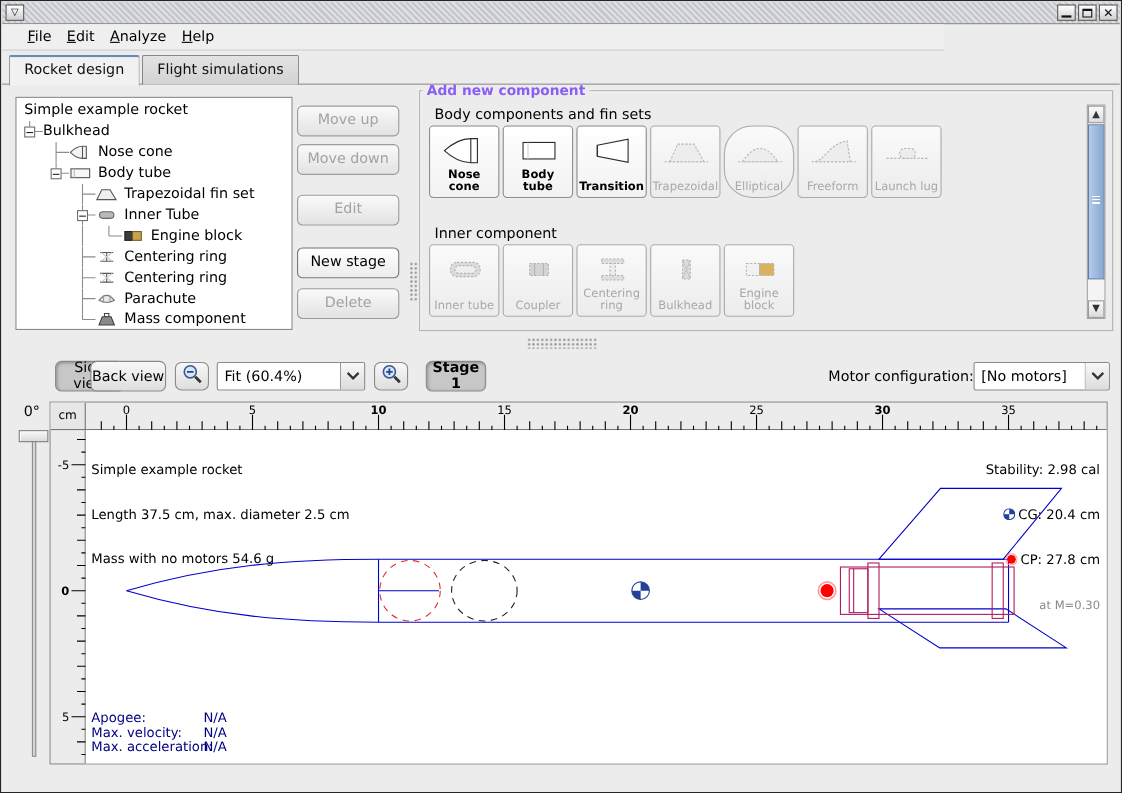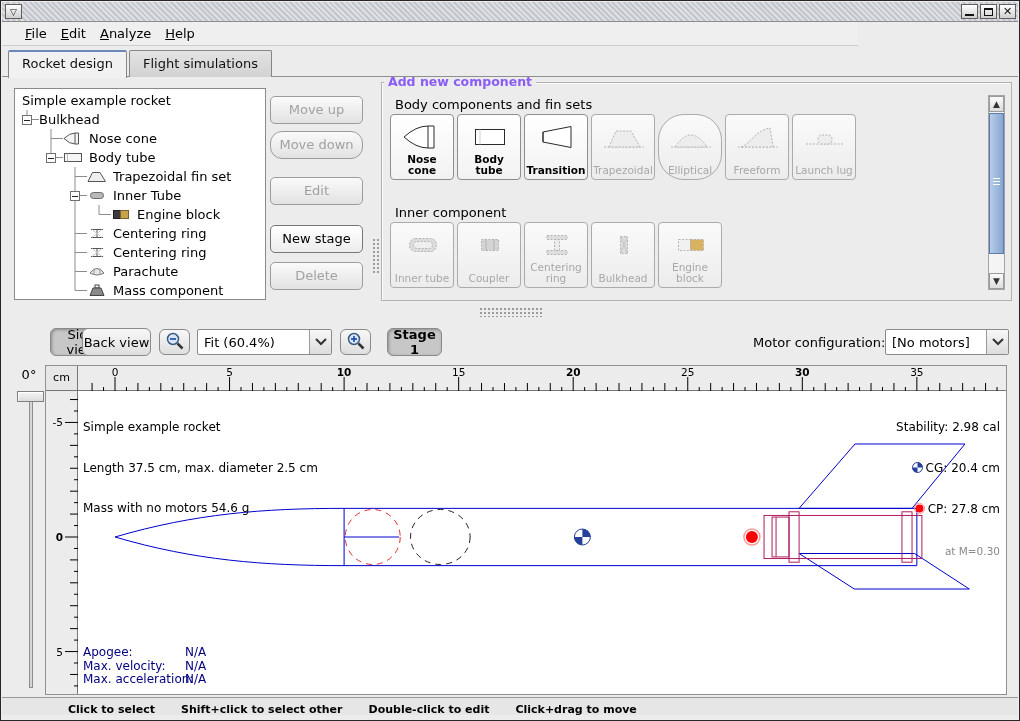--- a/index.html
+++ b/index.html
@@ -338,21 +338,21 @@
         <span class="ticon"><svg width="20" height="13">
             <rect x="8" y="1" width="4" height="3" fill="none" stroke="#444"></rect>
             <path d="M6 4 L14 4 L17 11.5 L3 11.5 Z" fill="#8a8a8a" stroke="#444"></path>
           </svg></span>
         <span>Mass component</span>
       </div>
     </div>
 
   <div id="actioncol">
       <div class="act-btn" style="top: 95px;">Move up</div>
-      <div class="act-btn" style="top: 130px; border-radius: 12px;">Move down</div>
+      <div class="act-btn" style="top: 130px;">Move down</div>
       <div class="act-btn" style="top: 176px;">Edit</div>
       <div class="act-btn enabled" style="top: 224px;">New stage</div>
       <div class="act-btn" style="top: 261px;">Delete</div>
     </div>
 
   <div class="dots" id="vsplit" style="left:371px; top:237px; width:9px; height:36px;"></div>
   <div class="dots" id="hsplit" style="left:478px; top:306px; width:64px; height:10px;"></div>
 
   <div id="groupbox">
     <div id="group-legend">Add new component</div>
@@ -655,14 +655,13 @@
         <div><span class="mini-icon" id="cp-mini"><svg width="11" height="11">
                 <circle cx="5.5" cy="5.5" r="5.2" fill="none" stroke="#ff9a9a"></circle>
                 <circle cx="5.5" cy="5.5" r="4" fill="#ff0000"></circle>
               </svg></span><span>CP:</span> <span>27.8 cm</span></div>
         <div id="mach-line">at M=0.30</div>
       </div>
       <div class="cv-text" id="sim-info" style="color: rgb(0, 0, 127);"><div class="srow"><span class="slabel">Apogee:</span><span>N/A</span></div><div class="srow"><span class="slabel">Max. velocity:</span><span>N/A</span></div><div class="srow"><span class="slabel">Max. acceleration:</span><span>N/A</span></div></div>
     </div>
   </div>
 
-  <div id="statusbar"><span class="hint">Click to select</span><span class="hint">Shift+click to select other</span><span class="hint">Double-click to edit</span><span class="hint">Click+drag to move</span></div>
 </div>
 
 </body></html>

